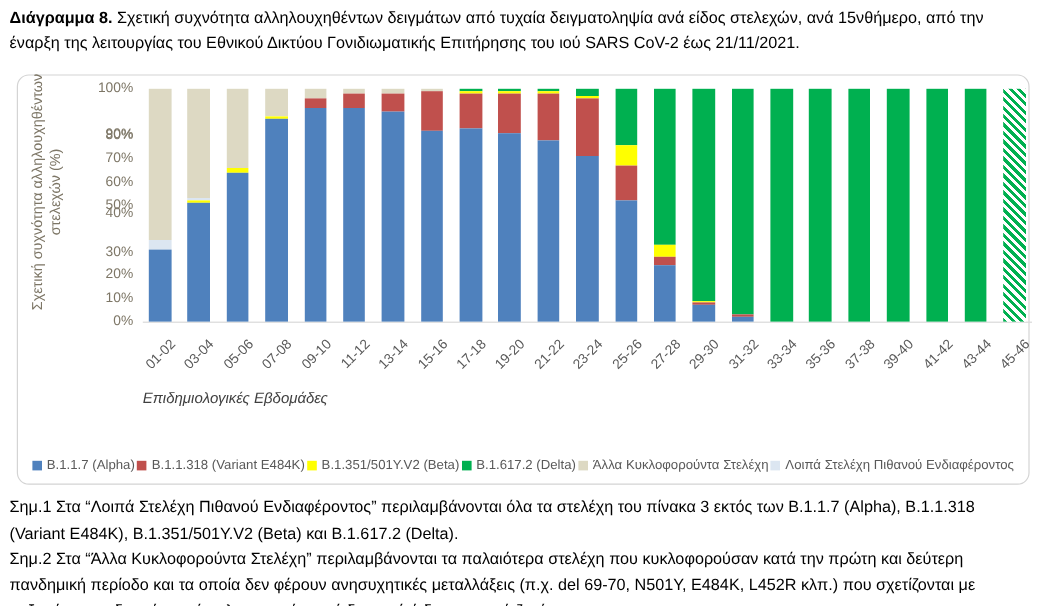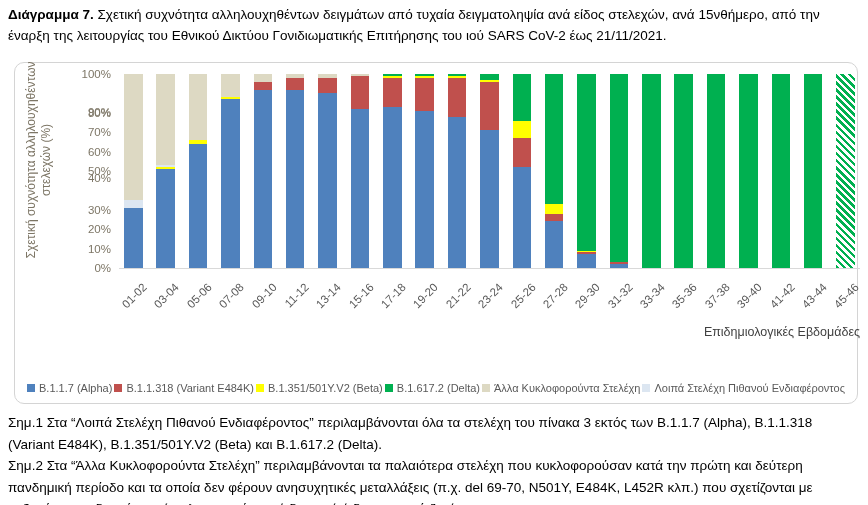--- a/index.html
+++ b/index.html
@@ -49,41 +49,41 @@
     display:flex;justify-content:space-between;
     padding:0 5px;box-sizing:border-box;
   }
   .x-cell{position:relative;width:18.5px;height:46px;}
   .x-cell span{
     position:absolute;right:2px;top:2px;display:inline-block;
     transform:rotate(-45deg);transform-origin:top right;
     font-size:11.5px;color:#595959;white-space:nowrap;
   }
   .x-title{
-    position:absolute;left:104px;top:262px;width:741px;text-align:right;
-    font-size:12.5px;color:#3f3f3f;
+    position:absolute;left:104px;top:262px;width:741px;text-align:left;
+    font-size:12.5px;color:#3f3f3f;font-style:italic;
   }
   .legend{
     position:absolute;left:12px;right:12px;bottom:7px;height:16px;
     display:flex;justify-content:space-between;align-items:center;
   }
   .legend-item{display:flex;align-items:center;gap:4px;}
   .legend-swatch{width:8px;height:8px;flex:0 0 auto;}
   .legend-label{font-size:11px;color:#595959;white-space:nowrap;}
   
   .notes{
     position:absolute;left:8px;top:412px;width:854px;
     font-size:13.5px;line-height:21.5px;color:#000;
   }
   .note{margin:0;}
 </style>
 </head>
 <body>
 
-<div class="caption"><b>Διάγραμμα 7.</b><span> Σχετική συχνότητα αλληλουχηθέντων δειγμάτων από τυχαία δειγματοληψία ανά είδος στελεχών, ανά 15νθήμερο, από την έναρξη της λειτουργίας του Εθνικού Δικτύου Γονιδιωματικής Επιτήρησης του ιού SARS CoV-2 έως 21/11/2021.</span></div>
+<div class="caption"><b>Διάγραμμα 8.</b><span> Σχετική συχνότητα αλληλουχηθέντων δειγμάτων από τυχαία δειγματοληψία ανά είδος στελεχών, ανά 15νθήμερο, από την έναρξη της λειτουργίας του Εθνικού Δικτύου Γονιδιωματικής Επιτήρησης του ιού SARS CoV-2 έως 21/11/2021.</span></div>
 
 <div class="chart-frame">
   <div class="y-title">Σχετική συχνότητα αλληλουχηθέντων στελεχών (%)</div>
   <div class="y-ticks">
       <div class="y-tick" style="top: 0px;">100%</div>
       <div class="y-tick" style="top: 19.4px; margin-top: 19px;">90%</div>
       <div class="y-tick" style="top: 38.8px;">80%</div>
       <div class="y-tick" style="top: 58.2px;">70%</div>
       <div class="y-tick" style="top: 77.6px;">60%</div>
       <div class="y-tick" style="top: 97px;">50%</div>

